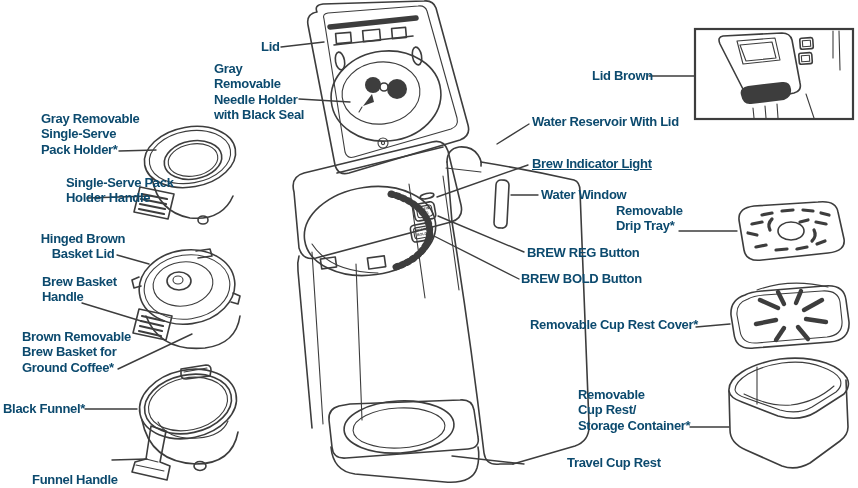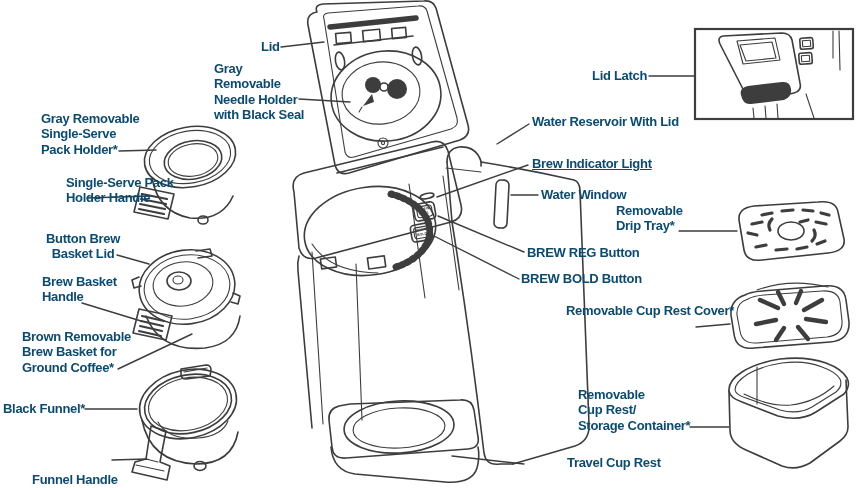--- a/index.html
+++ b/index.html
@@ -237,36 +237,36 @@
 <div class="label" style="left:261px;top:39px;">Lid</div>
 <div class="label" style="left:214px;top:61px;">Gray
 Removable
 Needle Holder
 with Black Seal</div>
 <div class="label" style="left:41px;top:111px;">Gray Removable
 Single-Serve
 Pack Holder*</div>
 <div class="label" style="left:18px;top:175px;margin-left:48px;">Single-Serve Pack
 Holder Handle</div>
-<div class="label ctr" style="left:40px;top:231px;width:86px;">Button Brew
+<div class="label ctr" style="left:40px;top:231px;width:86px;">Hinged Brown
 Basket Lid</div>
 <div class="label" style="left:42px;top:274px;">Brew Basket
 Handle</div>
 <div class="label" style="left:22px;top:329px;">Brown Removable
 Brew Basket for
 Ground Coffee*</div>
 <div class="label" style="left:3px;top:401px;">Black Funnel*</div>
 <div class="label" style="left:32px;top:452px;margin-top:20px;">Funnel Handle</div>
-<div class="label" style="left:592px;top:68px;">Lid Latch</div>
+<div class="label" style="left:592px;top:68px;">Lid Brown</div>
 <div class="label" style="left:532px;top:114px;">Water Reservoir With Lid</div>
 <div class="label" style="left:532px;top:156px;text-decoration:underline;">Brew Indicator Light</div>
 <div class="label" style="left:541px;top:187px;">Water Window</div>
 <div class="label" style="left:616px;top:203px;">Removable
 Drip Tray*</div>
 <div class="label" style="left:527px;top:245px;">BREW REG Button</div>
 <div class="label" style="left:521px;top:271px;">BREW BOLD Button</div>
-<div class="label" style="left:530px;top:303px;margin-left:36px;">Removable Cup Rest Cover*</div>
+<div class="label" style="left:530px;top:317px;">Removable Cup Rest Cover*</div>
 <div class="label" style="left:578px;top:387px;">Removable
 Cup Rest/
 Storage Container*</div>
 <div class="label" style="left:527px;top:455px;margin-left:40px;">Travel Cup Rest</div>
 
 </div>
 
 </body></html>

